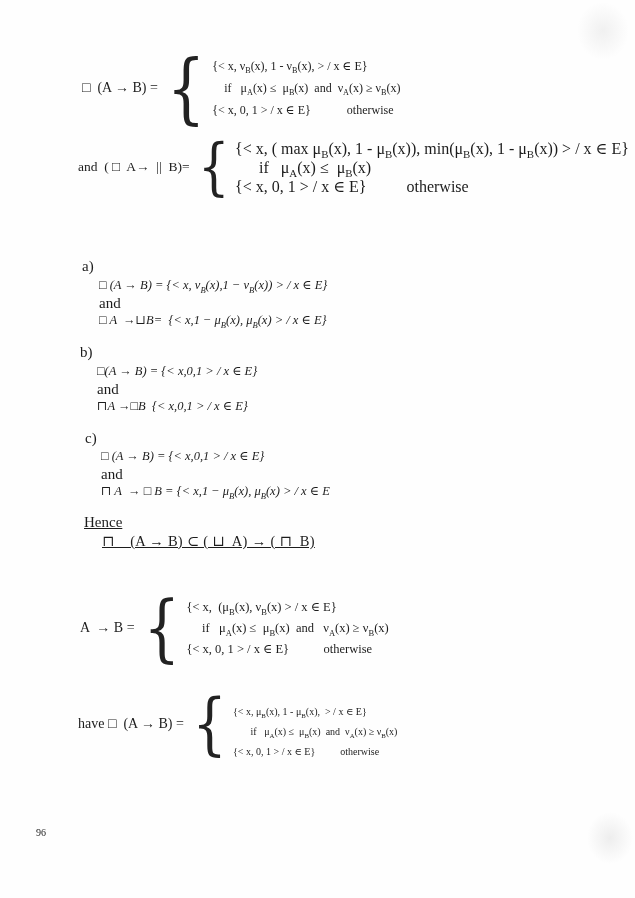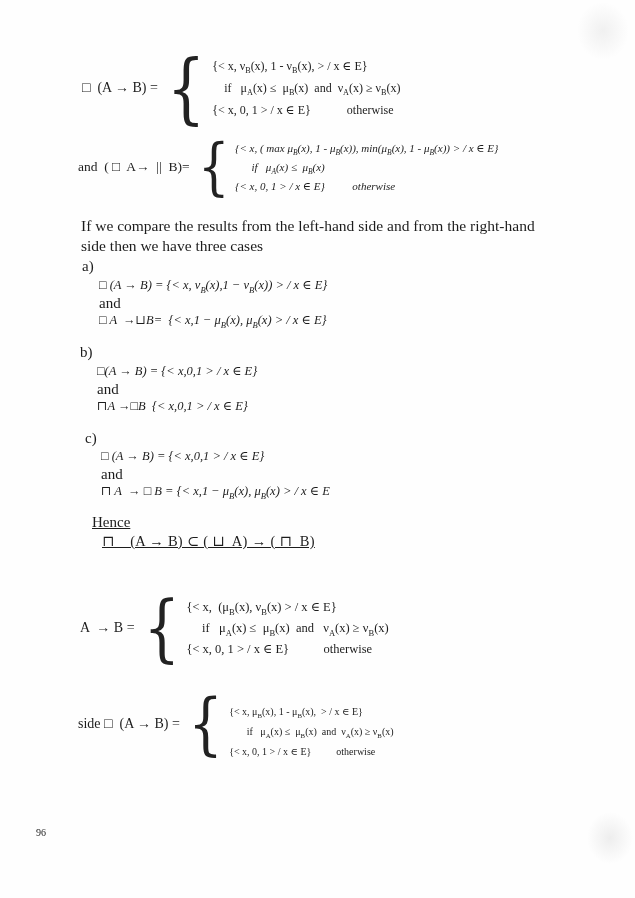--- a/index.html
+++ b/index.html
@@ -25,21 +25,21 @@
     margin:0 2px 0 4px;
   }
   .lines{display:flex;flex-direction:column;}
 
   .f1 .lhs{font-size:14px;}
   .f1 .brace{font-size:76px;}
   .f1 .lines{font-size:12px;line-height:22px;}
 
   .f2 .lhs{font-size:13.5px;}
   .f2 .brace{font-size:62px;}
-  .f2 .lines{font-size:11px;line-height:19px;font-style:italic;}
+  .f2 .lines{font-size:16px;line-height:19px;}
 
   .f3 .lhs{font-size:14px;}
   .f3 .brace{font-size:72px;}
   .f3 .lines{font-size:12.5px;line-height:21px;}
 
   .f4 .lhs{font-size:14px;}
   .f4 .brace{font-size:68px;}
   .f4 .lines{font-size:10px;line-height:20px;margin-top:16px;}
 
   .intro{font-size:15.5px;line-height:20px;width:462px;}
@@ -83,21 +83,20 @@
   <div class="caseblock f2 abs" style="left:78px;top:136px;">
     <span class="lhs math">and  ( □  A→  ||  B)=</span>
     <span class="brace">{</span>
     <div class="lines">
       <span class="math">{&lt; x, ( max μ<sub>B</sub>(x), 1 - μ<sub>B</sub>(x)), min(μ<sub>B</sub>(x), 1 - μ<sub>B</sub>(x)) &gt; / x ∈ E}</span>
       <span class="math">      if   μ<sub>A</sub>(x) ≤  μ<sub>B</sub>(x)</span>
       <span class="math">{&lt; x, 0, 1 &gt; / x ∈ E}          otherwise</span>
     </div>
   </div>
 
-  <p class="intro abs" style="left:81px;top:200px;">If we compare  the results from the left-hand side and from the right-hand side then we have three cases</p>
 
   <div class="case-label abs" style="left:82px;top:258px;">a)</div>
   <div class="case-lines abs" style="left:99px;top:277px;">
     <div class="fm math">□ (A → B) = {&lt; x, ν<sub>B</sub>(x),1 − ν<sub>B</sub>(x)) &gt; / x ∈ E}</div>
     <div class="upright">and</div>
     <div class="fm math">□ A  →⊔B=  {&lt; x,1 − μ<sub>B</sub>(x), μ<sub>B</sub>(x) &gt; / x ∈ E}</div>
   </div>
 
   <div class="case-label abs" style="left:80px;top:344px;">b)</div>
   <div class="case-lines abs" style="left:97px;top:363px;">
@@ -106,36 +105,36 @@
     <div class="fm math">⊓A →□B  {&lt; x,0,1 &gt; / x ∈ E}</div>
   </div>
 
   <div class="case-label abs" style="left:85px;top:430px;">c)</div>
   <div class="case-lines abs" style="left:101px;top:448px;">
     <div class="fm math">□ (A → B) = {&lt; x,0,1 &gt; / x ∈ E}</div>
     <div class="upright">and</div>
     <div class="fm math">⊓ A  → □ B = {&lt; x,1 − μ<sub>B</sub>(x), μ<sub>B</sub>(x) &gt; / x ∈ E</div>
   </div>
 
-  <div class="hence-label abs" style="left:92px;top:514px;text-decoration:underline;">Hence</div>
+  <div class="hence-label abs" style="left:84px;top:514px;text-decoration:underline;">Hence</div>
   <div class="hence-formula math abs" style="left:102px;top:533px;">⊓    (A → B) ⊂ ( ⊔  A) → ( ⊓  B)</div>
 
 
   <div class="caseblock f3 abs" style="left:80px;top:592px;">
     <span class="lhs math">A  → B =</span>
     <span class="brace">{</span>
     <div class="lines">
       <span class="math">{&lt; x,  (μ<sub>B</sub>(x), ν<sub>B</sub>(x) &gt; / x ∈ E}</span>
       <span class="math">     if   μ<sub>A</sub>(x) ≤  μ<sub>B</sub>(x)  and   ν<sub>A</sub>(x) ≥ ν<sub>B</sub>(x)</span>
       <span class="math">{&lt; x, 0, 1 &gt; / x ∈ E}           otherwise</span>
     </div>
   </div>
 
   <div class="caseblock f4 abs" style="left:78px;top:686px;">
-    <span class="lhs math">side □  (A → B) =</span>
+    <span class="lhs math">have □  (A → B) =</span>
     <span class="brace">{</span>
     <div class="lines">
       <span class="math">{&lt; x, μ<sub>B</sub>(x), 1 - μ<sub>B</sub>(x),  &gt; / x ∈ E}</span>
       <span class="math">       if   μ<sub>A</sub>(x) ≤  μ<sub>B</sub>(x)  and  ν<sub>A</sub>(x) ≥ ν<sub>B</sub>(x)</span>
       <span class="math">{&lt; x, 0, 1 &gt; / x ∈ E}          otherwise</span>
     </div>
   </div>
 
   <div class="page-number abs">96</div>
 

